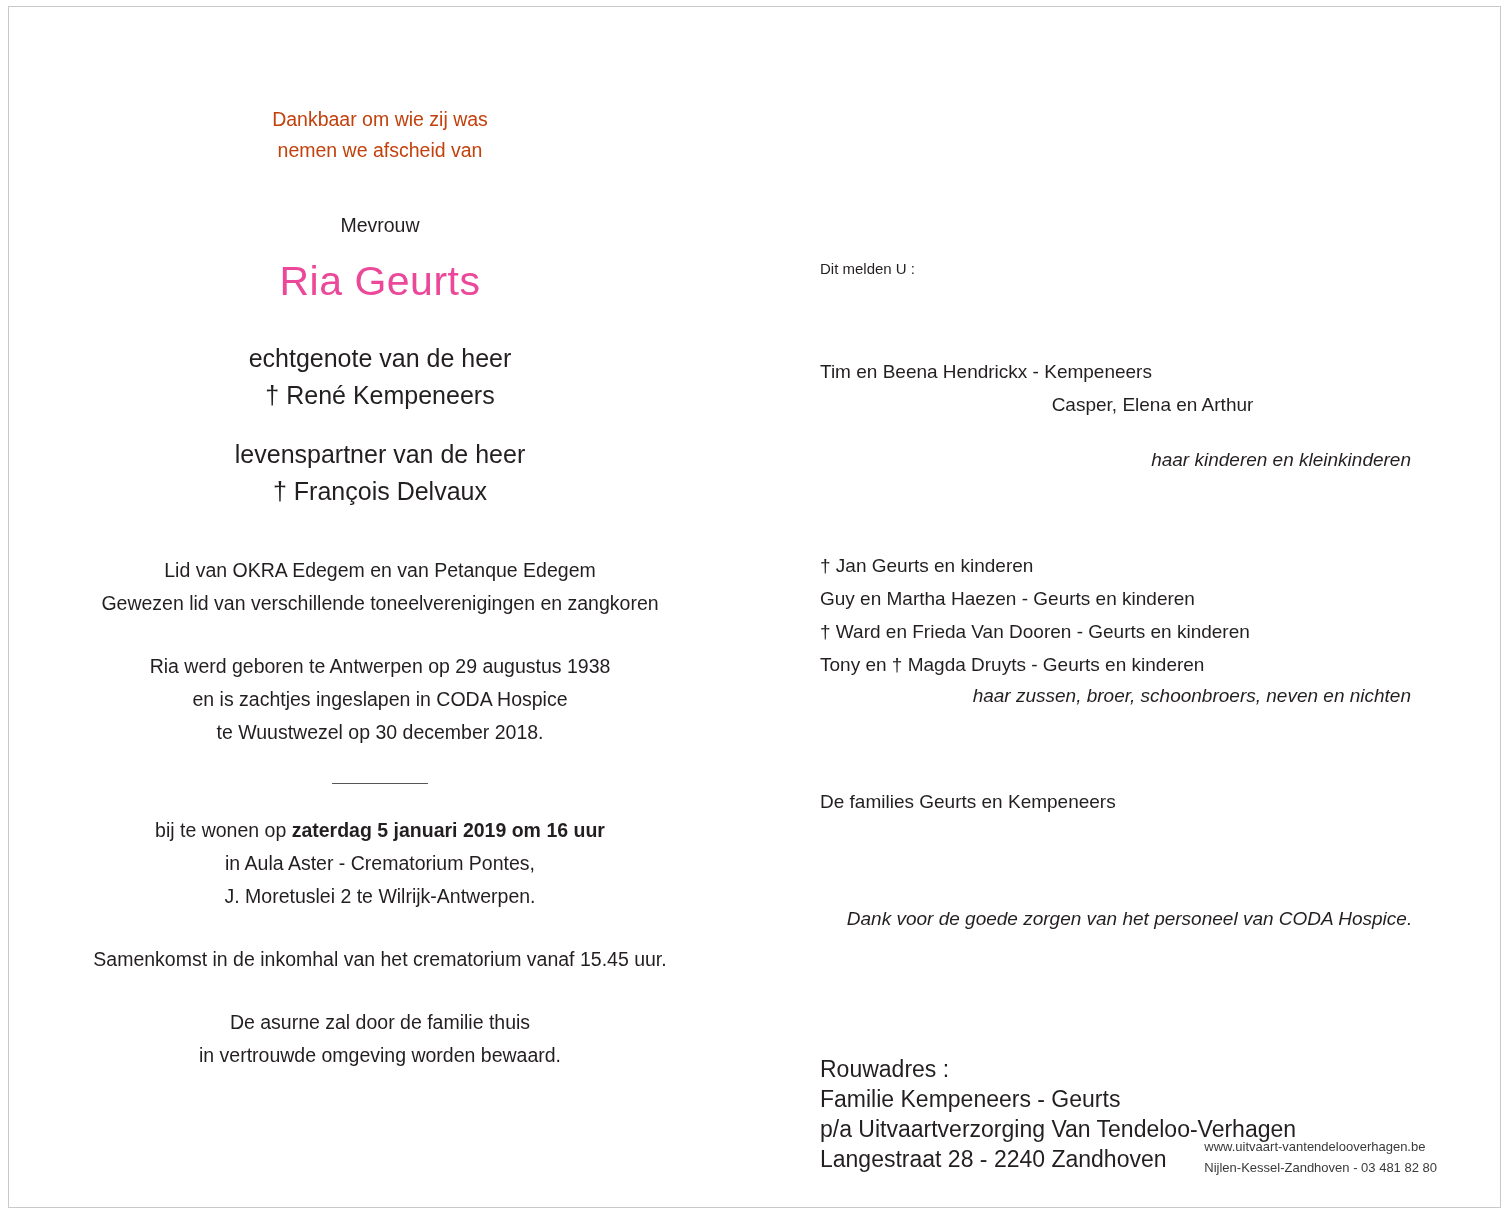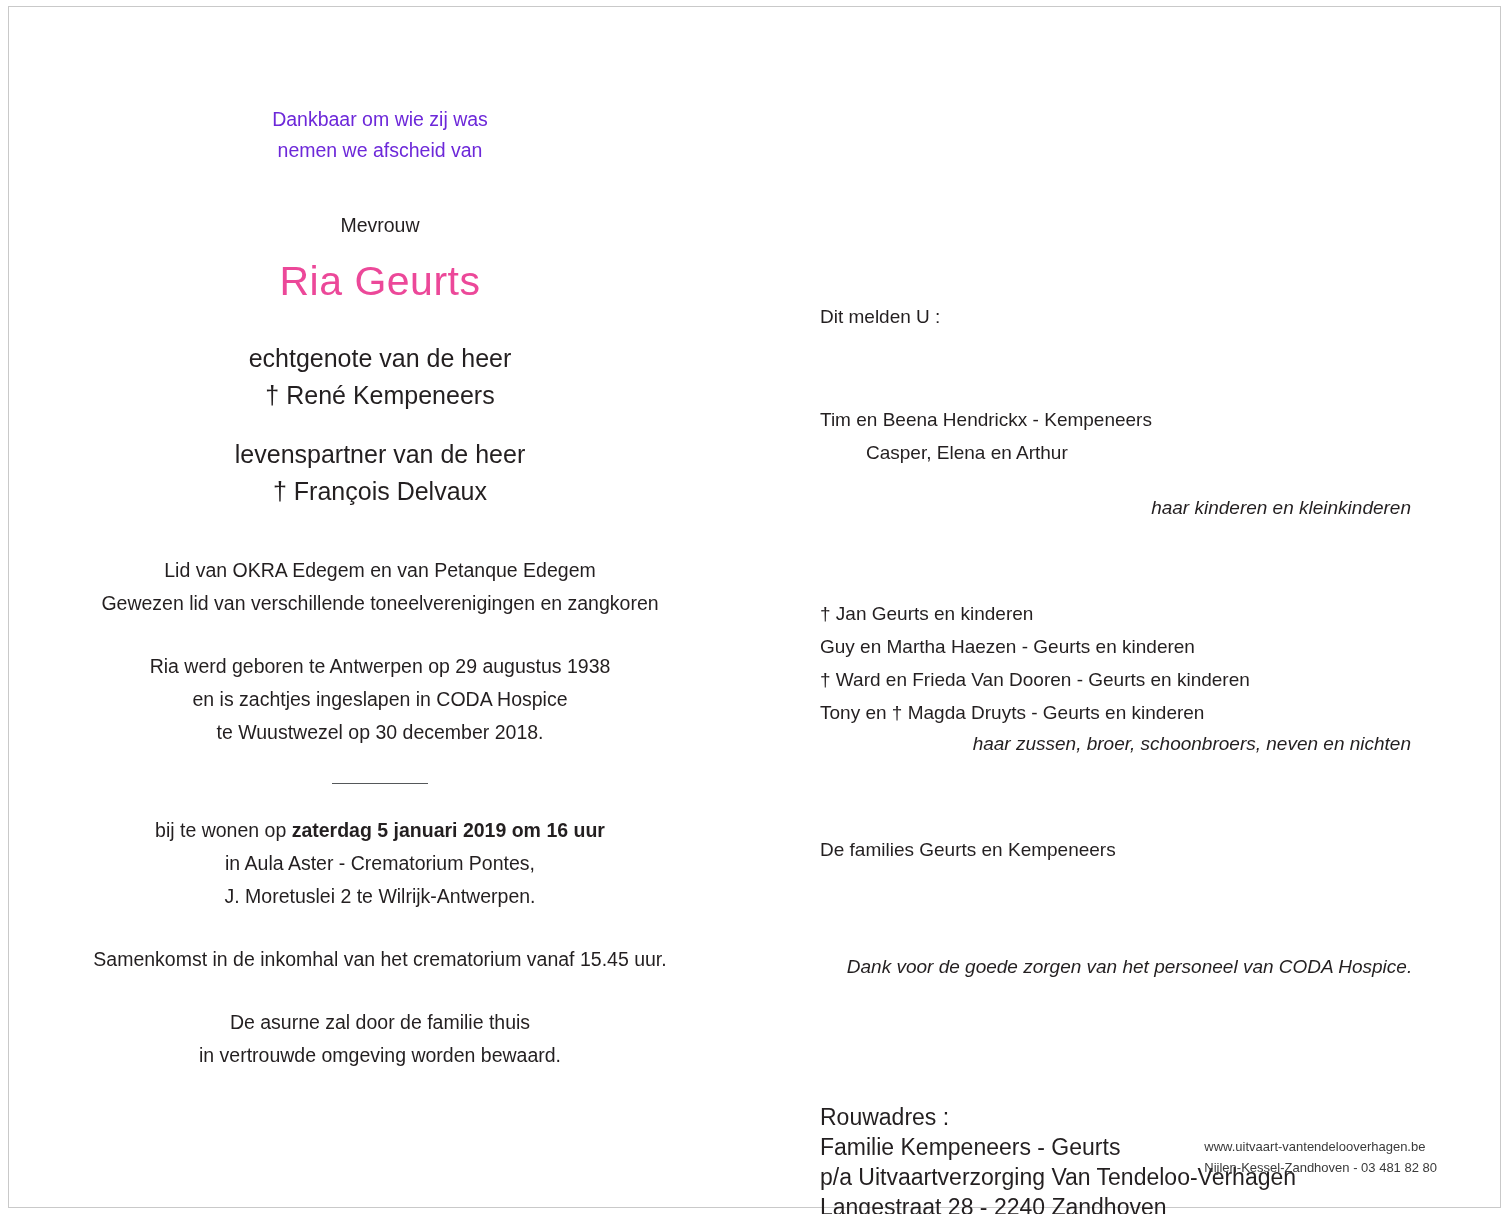--- a/index.html
+++ b/index.html
@@ -52,21 +52,21 @@
     flex: 1;
     padding: 255px 70px 0 60px;
     box-sizing: border-box;
     text-align: left;
   }
 
   
   .intro {
     font-size: 19.5px;
     line-height: 31px;
-    color: #6d28d9;
+    color: #c2410c;
   }
   .spacer-24 { height: 30px; }
   .spacer-18 { height: 22px; }
   .spacer-10 { height: 12px; }
   .spacer-36 { height: 44px; }
 
   .mevrouw {
     font-size: 19.5px;
     line-height: 30px;
   }
@@ -107,30 +107,30 @@
     font-size: 19.5px;
     line-height: 33px;
   }
   .urn {
     font-size: 19.5px;
     line-height: 33px;
   }
 
   
   .r-head {
-    font-size: 19px;
+    font-size: 15px;
     line-height: 28px;
-    margin-top: 48px;
   }
   .r-line {
     font-size: 19px;
     line-height: 33px;
   }
   .r-indent {
     padding-left: 46px;
+    text-align: center;
   }
   .r-italic {
     font-size: 19px;
     line-height: 30px;
     font-style: italic;
     text-align: right;
     padding-right: 28px;
   }
   .r-italic-center {
     font-size: 19px;

